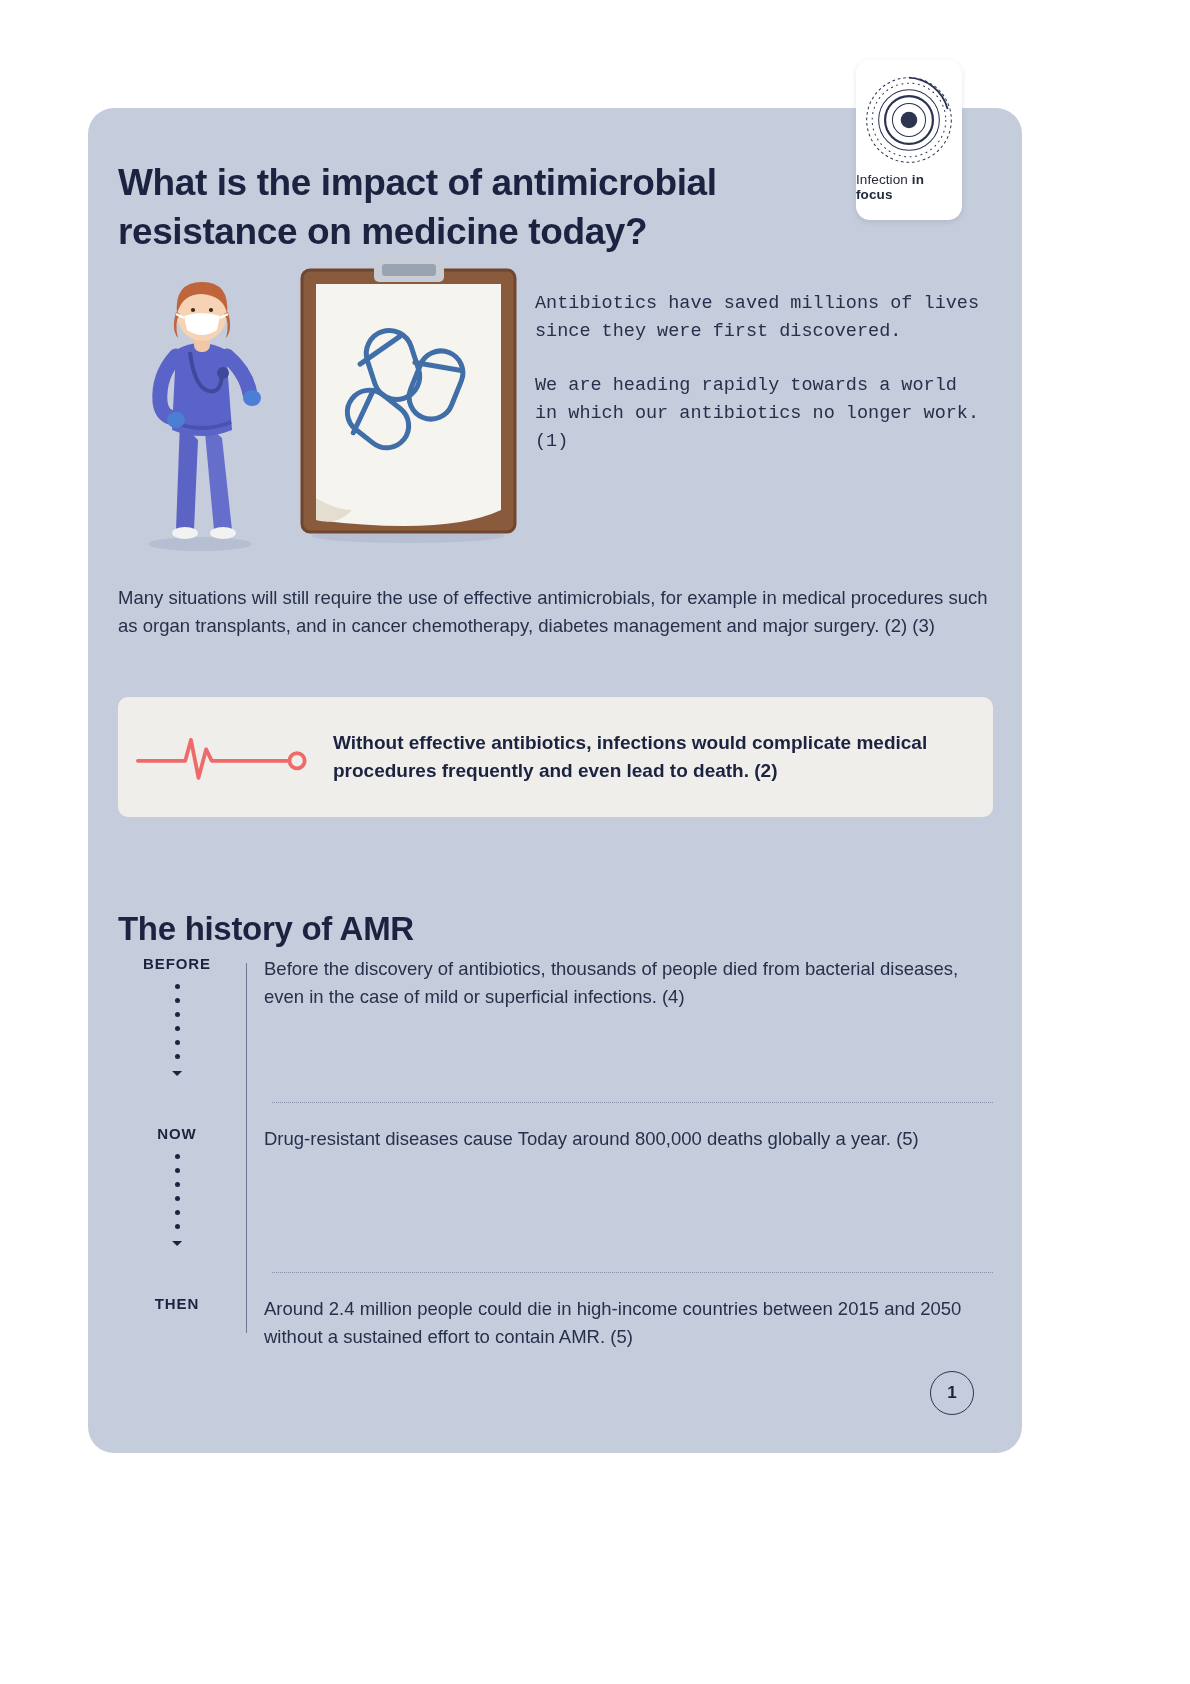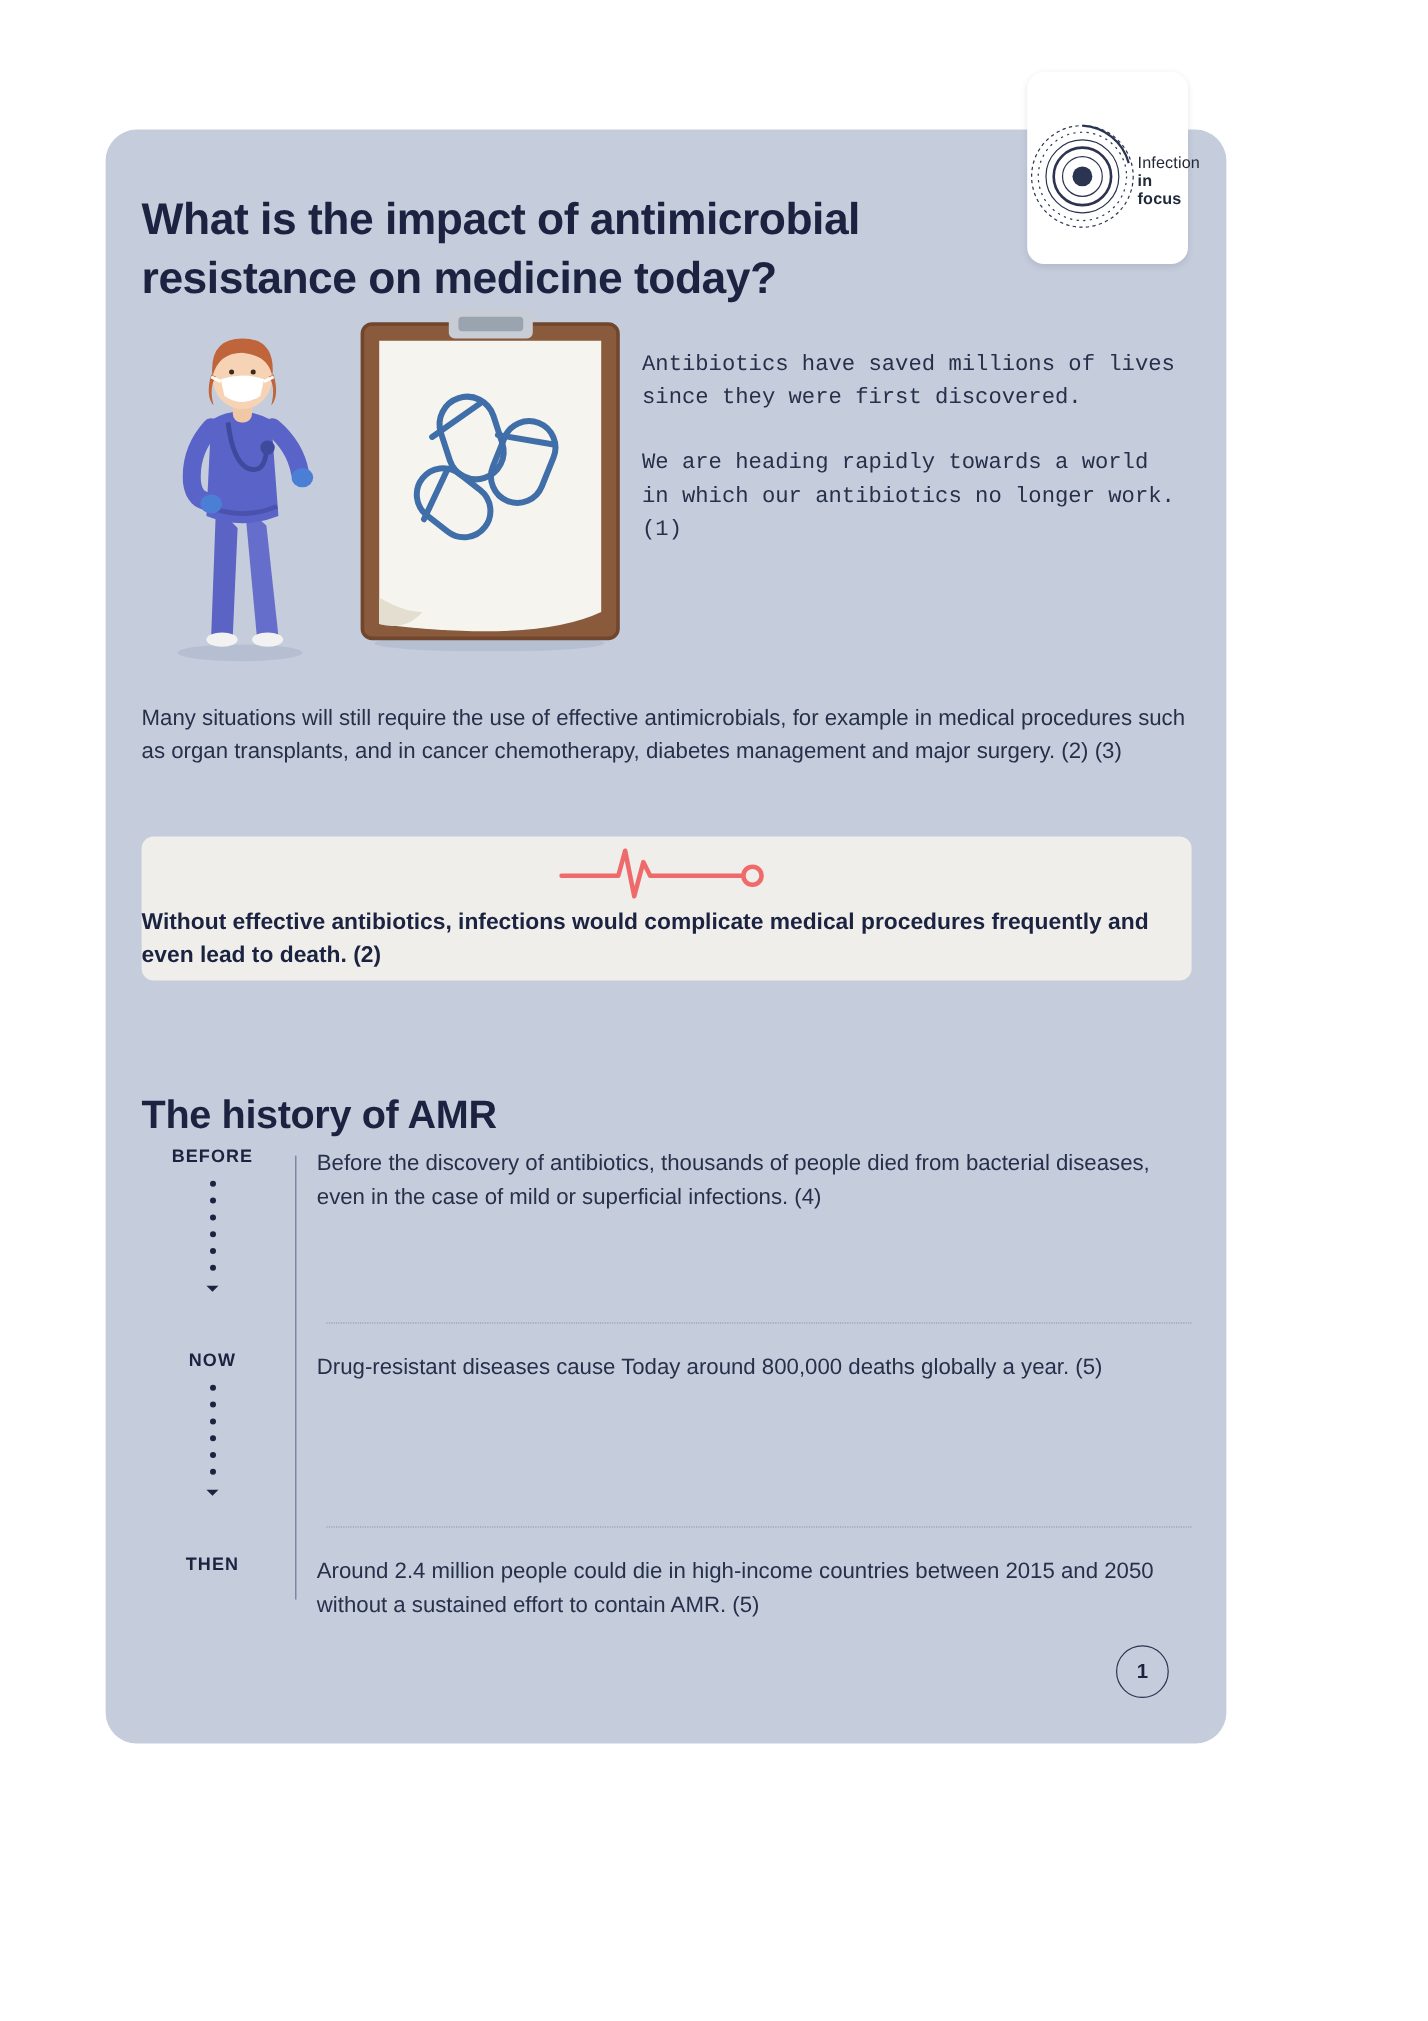--- a/index.html
+++ b/index.html
@@ -24,27 +24,27 @@
     height: 1345px;
     background: #c5cddd;
     border-radius: 26px;
   }
 
   
   .logo-badge {
     position: absolute;
     left: 856px;
     top: 60px;
-    width: 134px;
+    width: 106px;
     height: 160px;
     background: #ffffff;
     border-radius: 14px;
     box-shadow: 0 2px 6px rgba(0,0,0,0.10);
     display: flex;
-    flex-direction: row;
+    flex-direction: column;
     align-items: center;
     justify-content: flex-start;
     padding-top: 14px;
     box-sizing: border-box;
   }
   .logo-mark {
     width: 92px;
     height: 92px;
   }
   .logo-caption {
@@ -109,21 +109,20 @@
   .callout {
     position: absolute;
     left: 118px;
     top: 697px;
     width: 875px;
     height: 120px;
     background: #efeeea;
     border-radius: 10px;
     display: flex;
     align-items: center;
-    flex-direction: column;
   }
   .callout-icon {
     width: 215px;
     min-width: 215px;
     display: flex;
     align-items: center;
     justify-content: center;
   }
   .callout-text {
     font-size: 19px;

